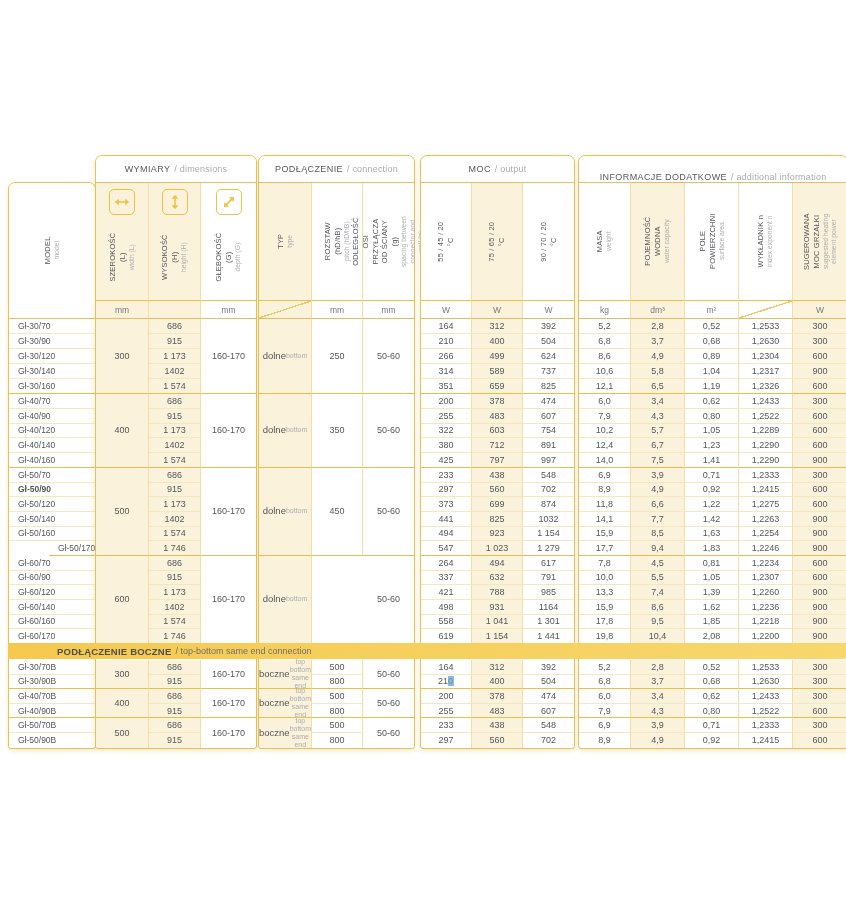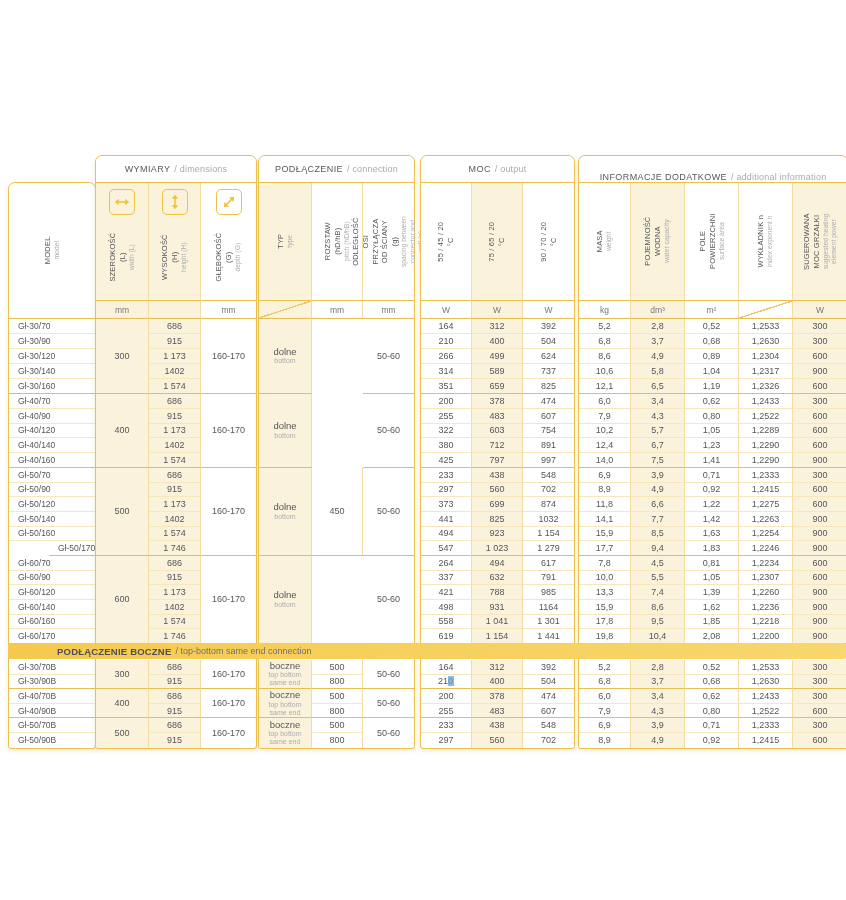--- a/index.html
+++ b/index.html
@@ -27,21 +27,21 @@
   .rotwrap{flex:1;display:flex;align-items:center;justify-content:center;min-height:0;width:100%;}
   .rot{transform:rotate(-90deg);display:flex;flex-direction:column;line-height:1.3;
        text-align:center;white-space:pre-line;}
   .rotA{width:125px;} .rotB{width:80px;} .rotH{width:110px;}
   .rmain{font-size:7.5px;color:#55565b;letter-spacing:.2px;}
   .rsub{font-size:6.8px;color:#abadb0;}
   .iconbox{width:24px;height:24px;border:1.6px solid #edc23f;border-radius:5px;
            display:flex;align-items:center;justify-content:center;margin:6px auto 0;flex:0 0 auto;background:transparent;}
   .val{font-size:9px;color:#55565b;}
   .mname{font-size:8.5px;color:#55565b;justify-content:flex-start;padding-left:9px;}
-  .typ{flex-direction:column;}
+  .typ{}
   .tpl{font-size:9.5px;color:#55565b;display:block;text-align:center;line-height:1.1;}
   .ten{font-size:7px;color:#abadb0;display:block;text-align:center;white-space:pre-line;line-height:1.15;}
   .bar{position:absolute;left:8px;top:643px;width:838px;height:16px;z-index:5;
        background:linear-gradient(90deg,#f5c94e,#f8d76e);display:flex;align-items:center;
        padding-left:49px;box-sizing:border-box;border-radius:2px;}
   .bar .bt{font-size:9.5px;font-weight:bold;color:#4e4f54;letter-spacing:.2px;}
   .bar .bs{font-size:9px;color:#6e6f73;margin-left:4px;}
   .sel-cursor{display:inline-block;width:6px;height:10px;background:#5f9fd6;opacity:.72;
               margin-left:-5px;vertical-align:-1px;}
 </style>
@@ -85,21 +85,21 @@
       </div>
       <div class="cell mname bl" style="grid-area: 10 / 1;">
         <span>Gł-40/140</span>
       </div>
       <div class="cell mname bg" style="grid-area: 11 / 1;">
         <span>Gł-40/160</span>
       </div>
       <div class="cell mname bl" style="grid-area: 12 / 1;">
         <span>Gł-50/70</span>
       </div>
-      <div class="cell mname bl" style="grid-area: 13 / 1;">
+      <div class="cell mname bl" style="grid-area: 13 / 1; font-weight: bold;">
         <span>Gł-50/90</span>
       </div>
       <div class="cell mname bl" style="grid-area: 14 / 1;">
         <span>Gł-50/120</span>
       </div>
       <div class="cell mname bl" style="grid-area: 15 / 1;">
         <span>Gł-50/140</span>
       </div>
       <div class="cell mname bl" style="grid-area: 16 / 1;">
         <span>Gł-50/160</span>
@@ -349,26 +349,32 @@
 connector and wall (g)</span></div>
         </div>
       </div>
       <div class="cell unit " style="grid-area: 3 / 3;">
         <span>mm</span>
       </div>
       <div class="cell typ cr vr bg" style="grid-area: 4 / 1 / span 5;">
         <span class="tpl">dolne</span>
         <span class="ten">bottom</span>
       </div>
+      <div class="cell val vr bg" style="grid-area: 4 / 2 / span 5;">
+        <span>250</span>
+      </div>
       <div class="cell val bg" style="grid-area: 4 / 3 / span 5;">
         <span>50-60</span>
       </div>
       <div class="cell typ cr vr bg" style="grid-area: 9 / 1 / span 5;">
         <span class="tpl">dolne</span>
         <span class="ten">bottom</span>
+      </div>
+      <div class="cell val vr bg" style="grid-area: 9 / 2 / span 5;">
+        <span>350</span>
       </div>
       <div class="cell val bg" style="grid-area: 9 / 3 / span 5;">
         <span>50-60</span>
       </div>
       <div class="cell typ cr vr bg" style="grid-area: 14 / 1 / span 6;">
         <span class="tpl">dolne</span>
         <span class="ten">bottom</span>
       </div>
       <div class="cell val vr bg" style="grid-area: 14 / 2 / span 6;">
         <span>450</span>

